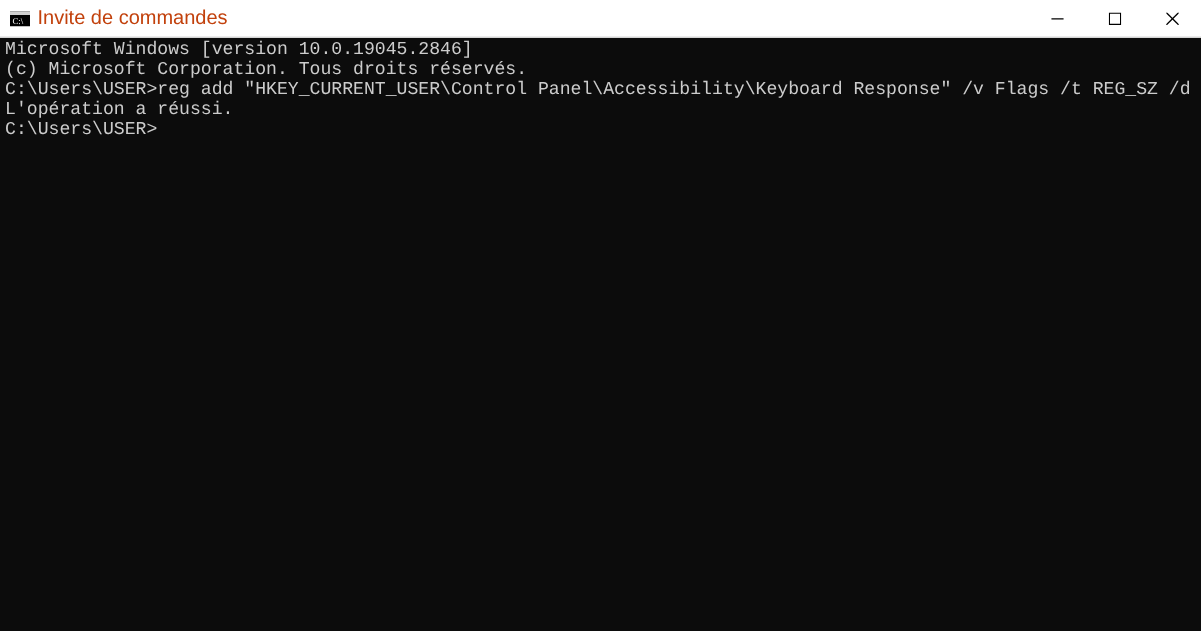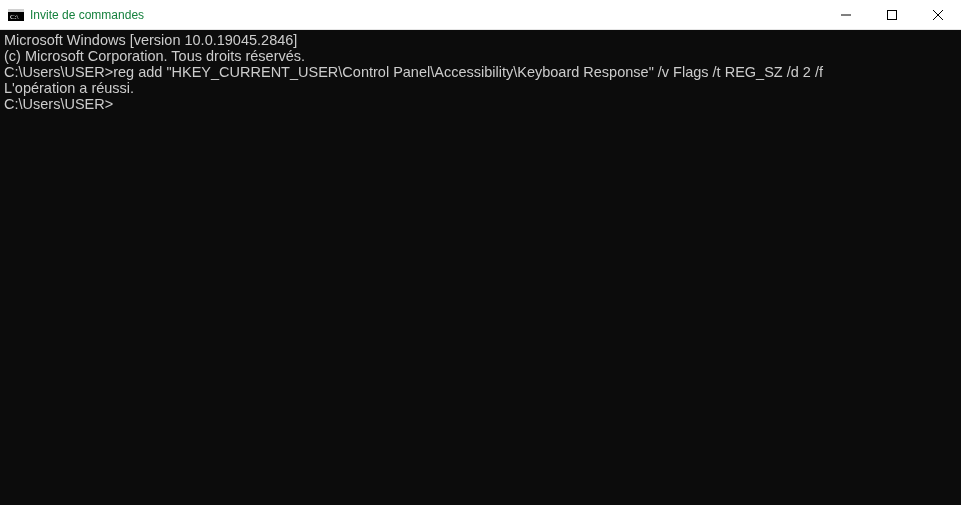--- a/index.html
+++ b/index.html
@@ -22,22 +22,22 @@
     .titlebar-icon {
       width: 16px;
       height: 16px;
       margin-left: 8px;
       margin-right: 6px;
       display: flex;
       align-items: center;
       justify-content: center;
     }
     .titlebar-title {
-      font-size: 12px;
-      color: #15803d;
+      font-size: 16px;
+      color: #c2410c;
     }
     .titlebar-controls {
       position: absolute;
       right: 0;
       top: 0;
       height: 100%;
       display: flex;
     }
     .control-btn {
       width: 46px;
@@ -45,21 +45,21 @@
       display: flex;
       align-items: center;
       justify-content: center;
       cursor: pointer;
     }
     .terminal {
       width: 100%;
       height: calc(100% - 30px);
       background: #0c0c0c;
       color: #cccccc;
-      font-family: Liberation Sans, sans-serif;
+      font-family: Liberation Mono, monospace;
       font-size: 14.5px;
       line-height: 16px;
       padding: 2px 4px;
       white-space: pre;
       overflow: hidden;
     }
     .terminal .line { display: block; }
   </style>
 </head>
 <body>

